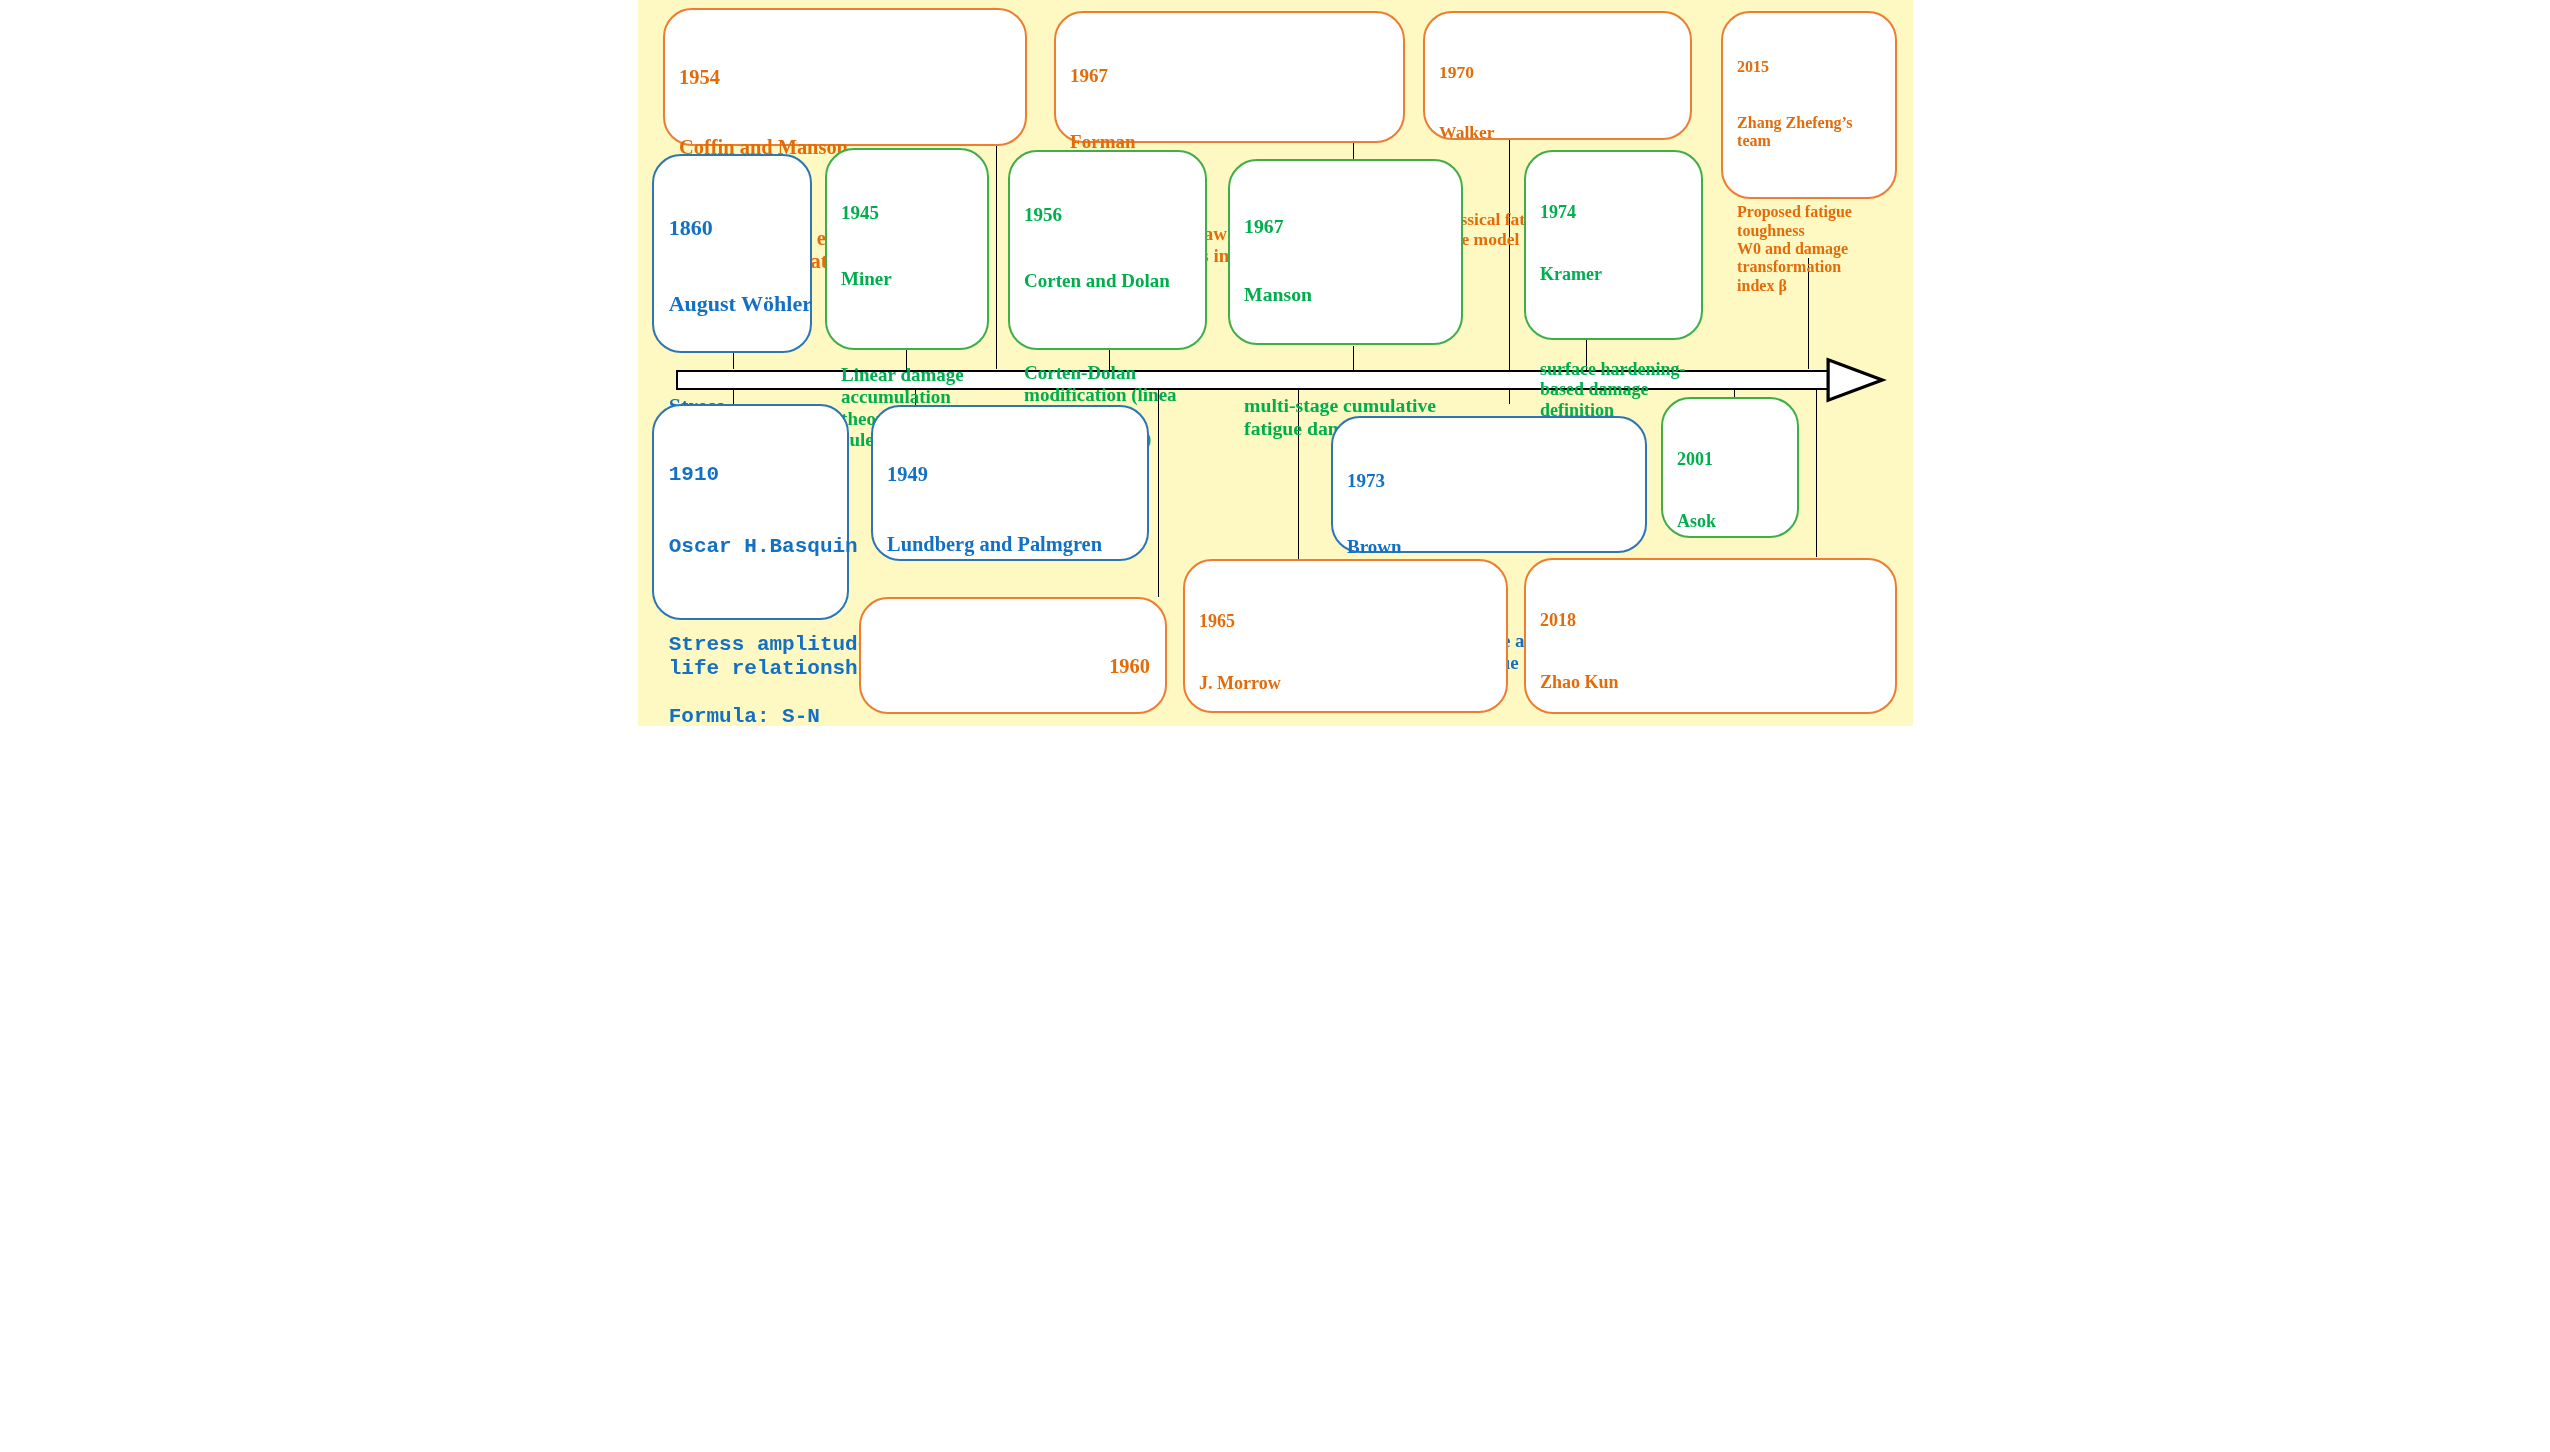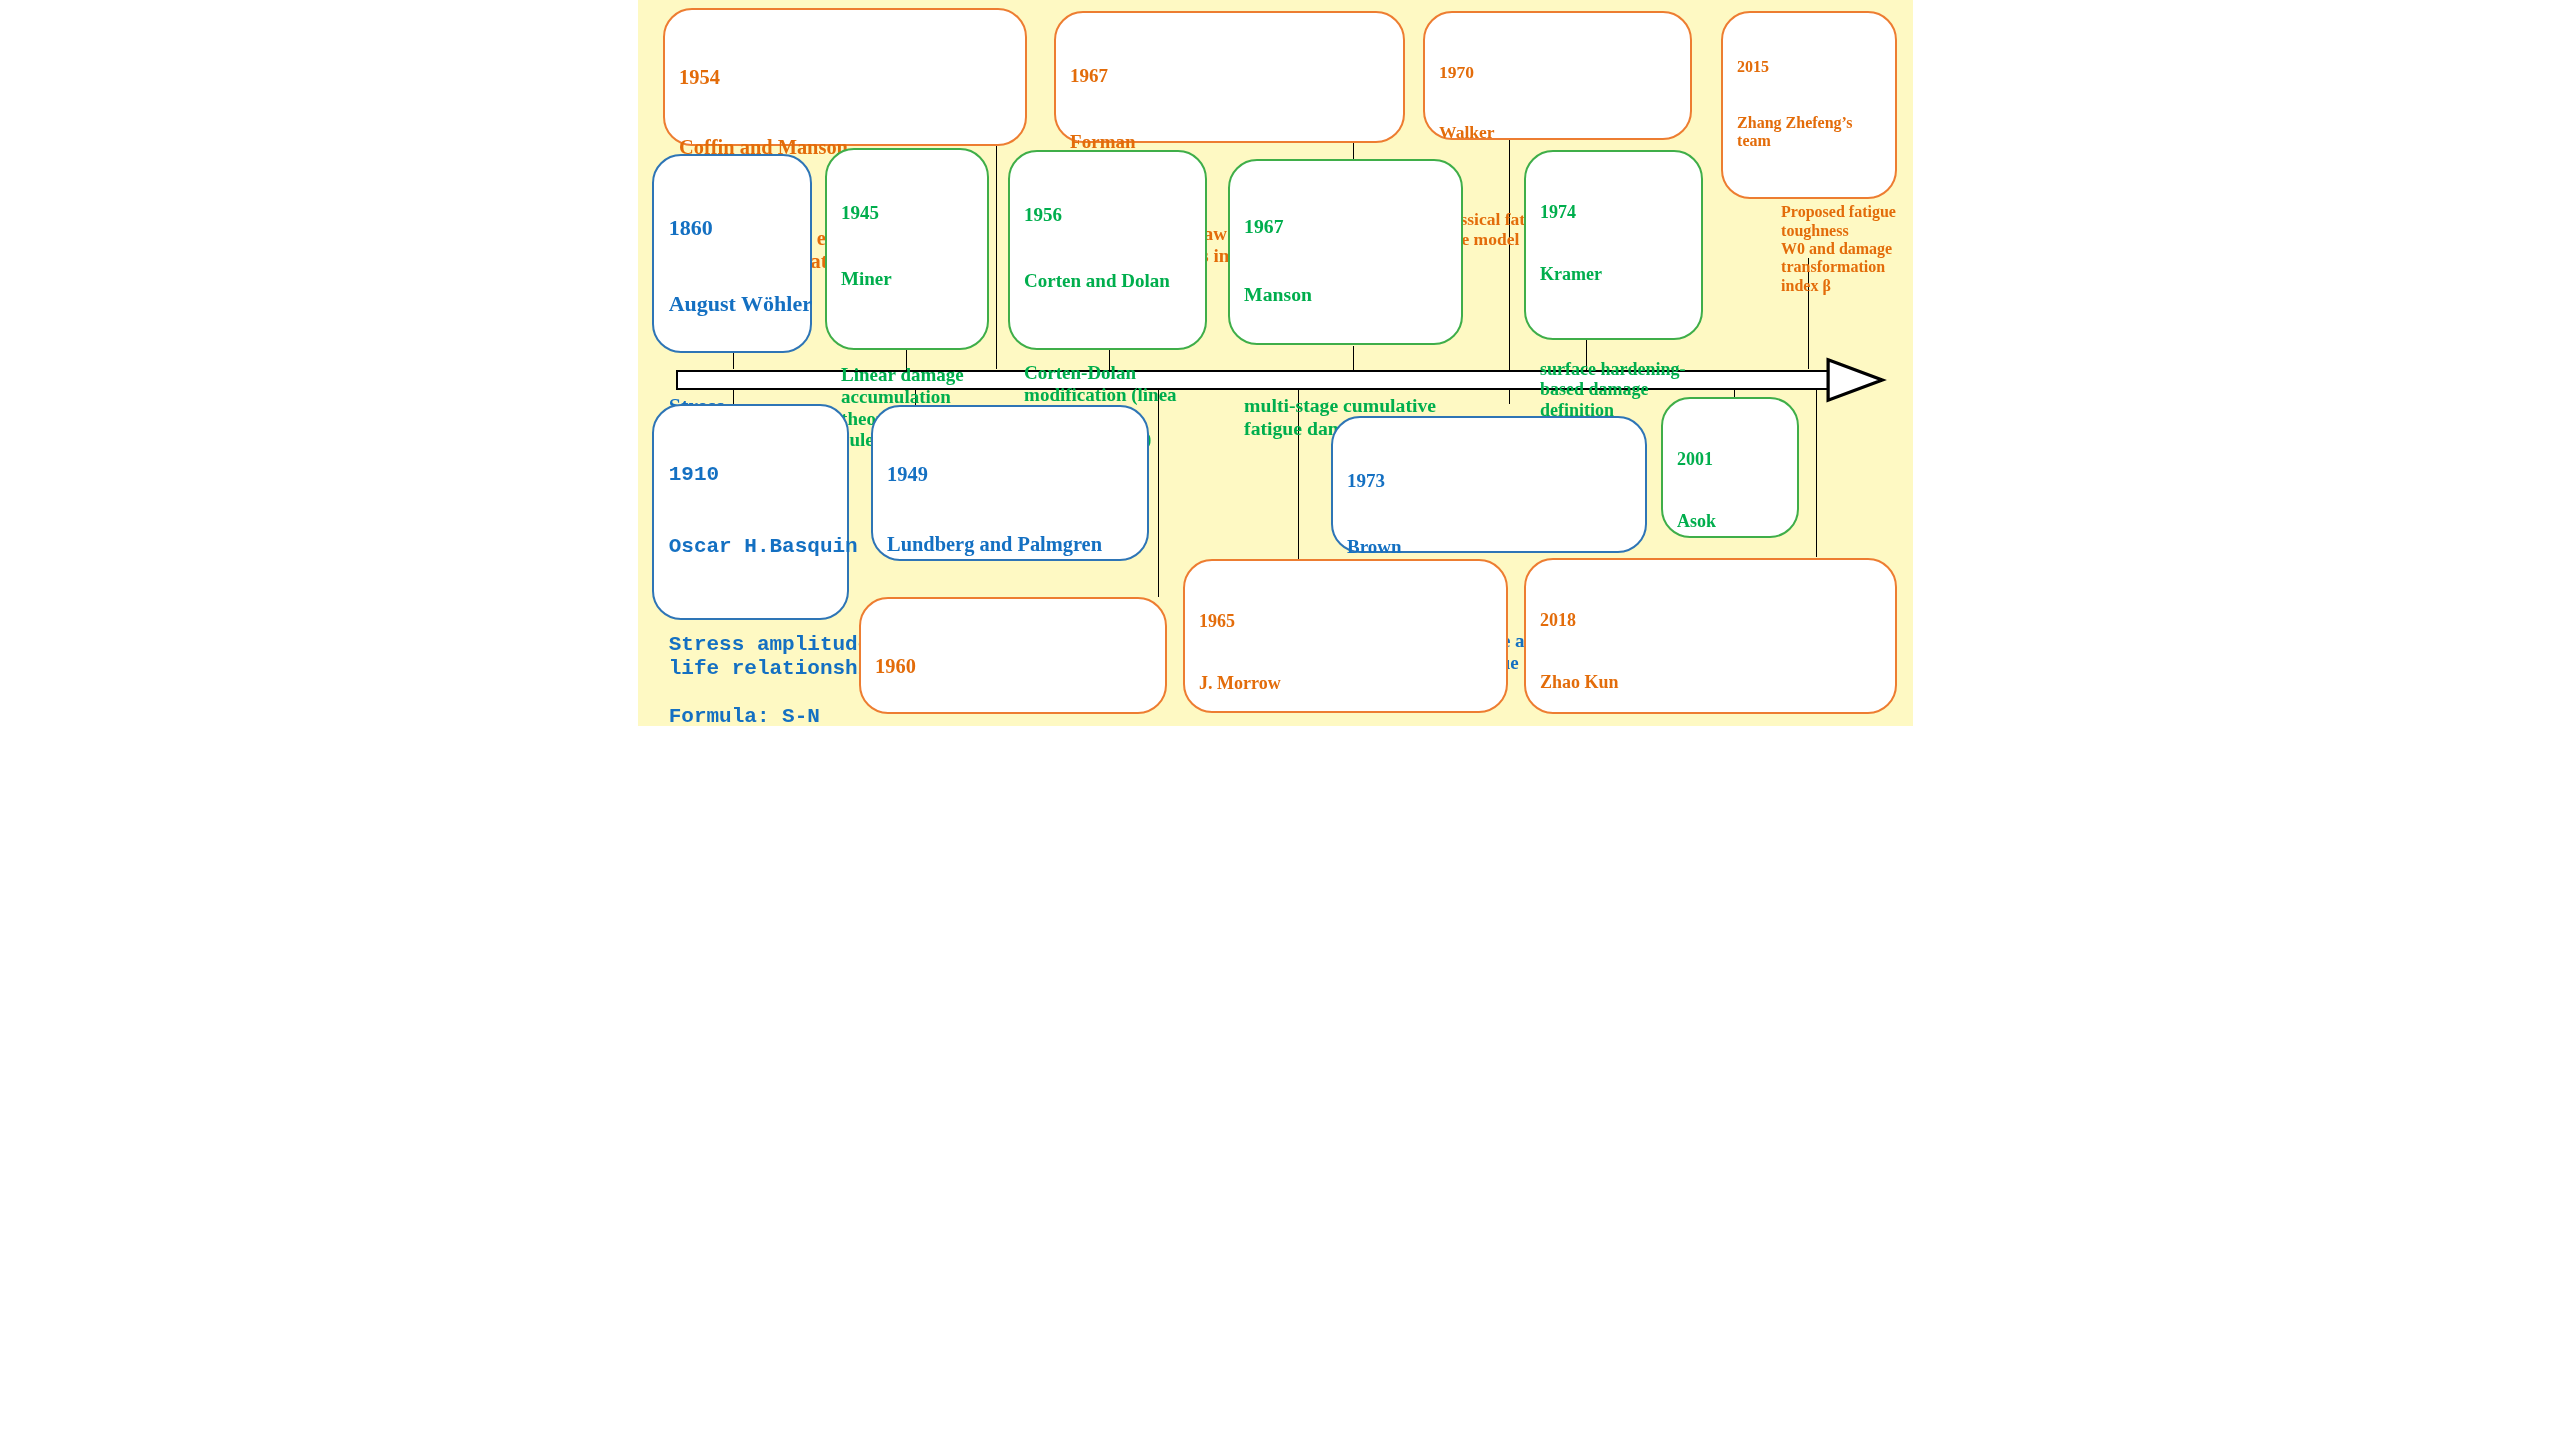--- a/index.html
+++ b/index.html
@@ -42,29 +42,29 @@
   #b2015 {left:1083px;top:11px;  width:176px;height:188px;font-size:16px;}
   #b1860 {left:14.6px;  top:154px; width:160px;height:199px;font-size:22px;}
   #b1945 {left:187px; top:148px; width:164px;height:202px;font-size:19px;}
   #b1956 {left:370px; top:150px; width:199px;height:200px;font-size:19px;}
   #b1967m{left:590px; top:159px; width:235px;height:186px;font-size:19.7px;}
   #b1974 {left:886px;top:150px; width:179px;height:190px;font-size:18px;}
   #b1910 {left:14.6px;  top:404px; width:197px;height:216px;font-size:21px;font-family:Liberation Mono, monospace;}
   #b1949 {left:233px; top:405px; width:278px;height:156px;font-size:20.4px;}
   #b1973 {left:693px; top:416px; width:316px;height:137px;font-size:19px;}
   #b2001 {left:1023px;top:397px; width:138px;height:141px;font-size:18px;}
-  #b1960 {left:221px; top:597px; width:308px;height:117px;font-size:20.4px;}
+  #b1960 {left:221px; top:597px; width:308px;height:117px;font-size:20.4px;text-align:right;}
   #b1965 {left:545px; top:559px; width:325px;height:154px;font-size:18px;}
   #b2018 {left:886px;top:558px; width:373px;height:156px;font-size:18px;}
 
   
   #b1954 .desc{margin-top:1.0em;}
   #b1967f .desc{margin-top:1.4em;}
   #b1970 .desc{margin-top:1.5em;}
-  #b2015 .desc{margin-top:1.0em;margin-left:44px;}
+  #b2015 .desc{margin-top:1.0em;}
   #b1860 .desc{margin-top:1.2em;}
   #b1945 .desc{margin-top:1.6em;}
   #b1956 .desc{margin-top:1.4em;}
   #b1967m .desc{margin-top:2.2em;}
   #b1974 .desc{margin-top:1.8em;}
   #b1910 .desc{margin-top:1.2em;}
   #b1949 .desc{margin-top:1.4em;}
   #b1973 .desc{margin-top:1.5em;}
   #b2001 .desc{margin-top:1.4em;}
 

